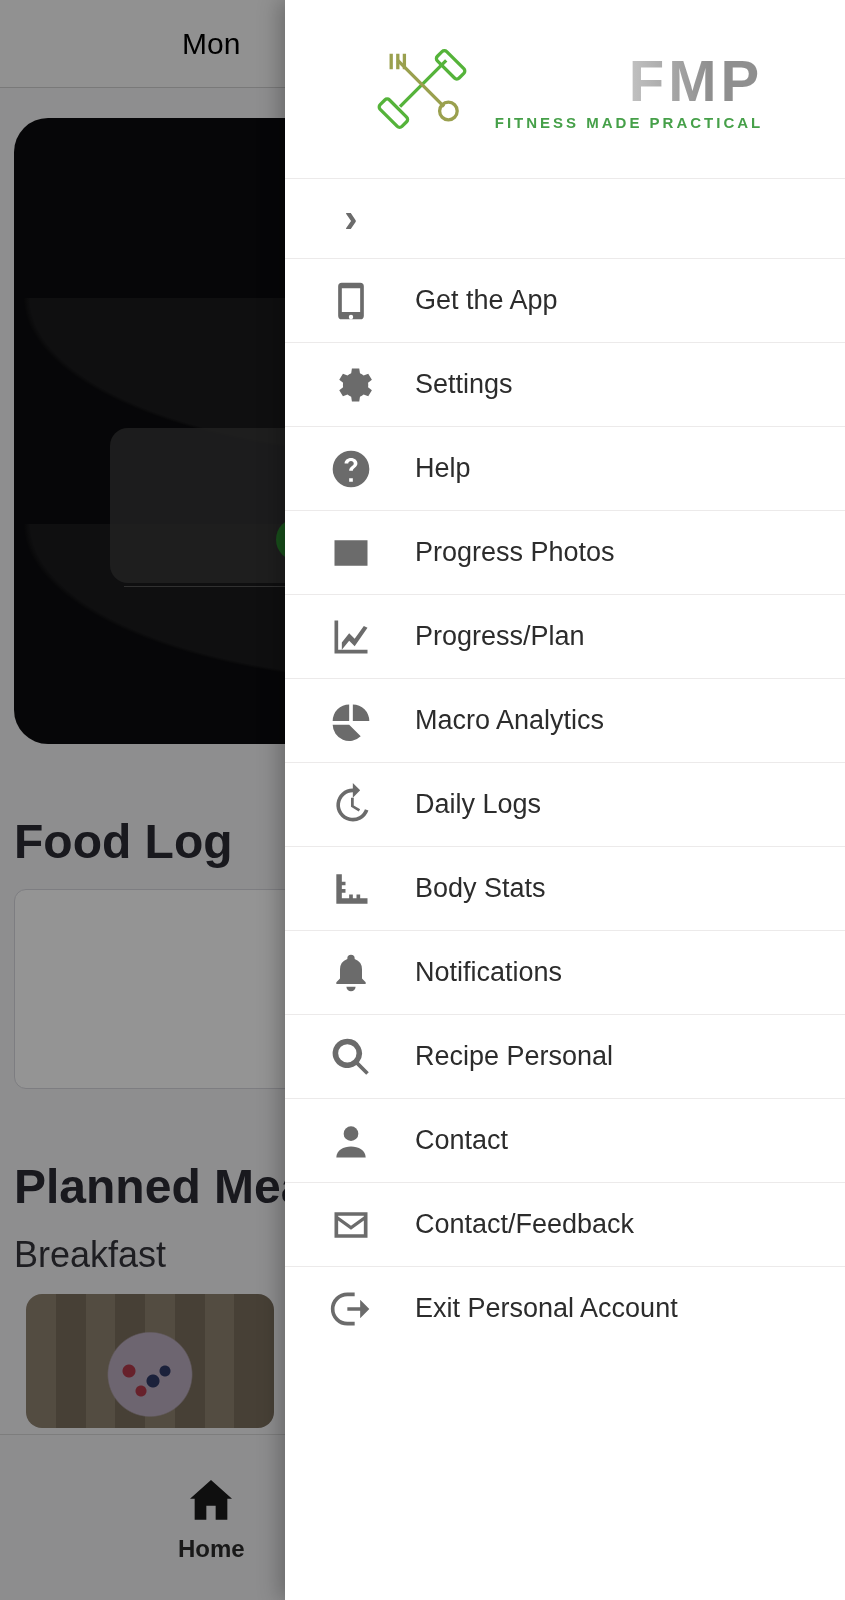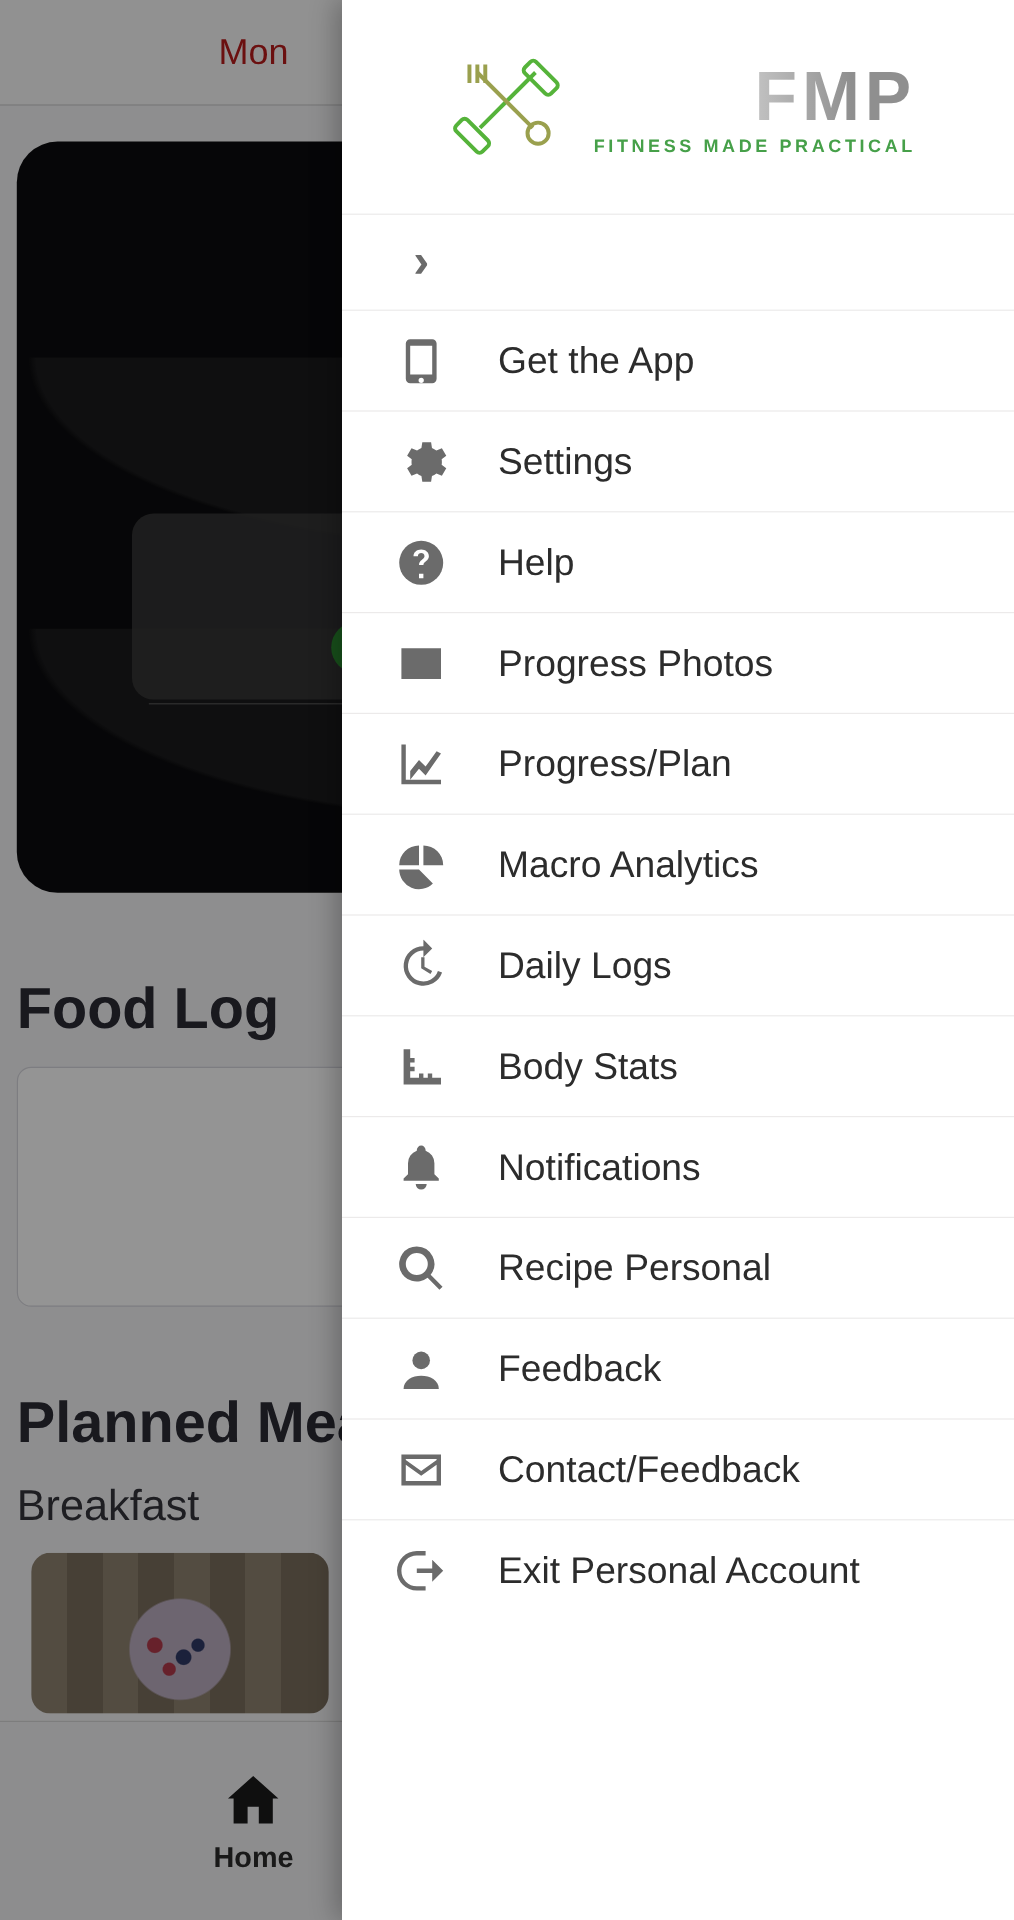--- a/index.html
+++ b/index.html
@@ -2,21 +2,21 @@
 <html><head>
 <meta charset="utf-8">
 <style>
   * { box-sizing: border-box; margin: 0; padding: 0; }
   html, body { width: 845px; height: 1600px; overflow: hidden; font-family: -apple-system, Helvetica, Arial, sans-serif; }
   body { position: relative; background: #f5f5f7; }
 
   
   .bg { position: absolute; inset: 0; }
   .day-tabs { display: flex; height: 88px; background: #fafafa; border-bottom: 1px solid #d0d0d0; }
-  .day-tab { flex: 1; display: flex; align-items: center; justify-content: center; font-size: 30px; color: #b91c1c; }
+  .day-tab { flex: 1; display: flex; align-items: center; justify-content: center; font-size: 30px; color: #000000; }
 
   .protein-card {
     margin: 30px 14px 0; height: 626px; border-radius: 34px;
     background: #0c0c0e; position: relative; overflow: hidden;
   }
   .wave { position: absolute; left: 0; right: 0; }
   .wave1 { top: 180px; height: 260px; background: radial-gradient(ellipse 80% 100% at 50% 0%, #1b1b1d 0%, #1b1b1d 60%, transparent 61%); }
   .wave2 { bottom: -40px; height: 260px; background: radial-gradient(ellipse 80% 100% at 50% 0%, #1a1a1c 0%, #1a1a1c 60%, transparent 61%); }
   .protein-box {
     position: absolute; top: 310px; left: 96px; width: 560px;
@@ -88,21 +88,21 @@
   .logo-sub { font-size: 15px; font-weight: 800; letter-spacing: 3px; color: #46a049; }
 
   .menu { list-style: none; }
   .menu li {
     display: flex; align-items: center; gap: 42px;
     padding: 0 30px 0 44px; height: 84px; border-top: 1px solid #eceaea;
   }
   .menu li.collapse-row { height: 80px; }
   .menu-icon { width: 44px; height: 44px; fill: #6b6b6b; flex: none; display: flex; align-items: center; justify-content: center; }
   .menu-icon svg { width: 44px; height: 44px; fill: #6b6b6b; }
-  .menu-label { font-size: 31px; color: #2c2c2c; font-weight: 500; }
+  .menu-label { font-size: 27px; color: #2c2c2c; font-weight: 500; }
 
   .chevron { font-size: 40px; color: #6b6b6b; font-weight: 800; }
 </style>
 </head>
 <body>
 
 <div class="bg">
 
   <div class="day-tabs">
     <div class="day-tab">Mon</div>
@@ -272,21 +272,21 @@
       <span class="menu-label">Recipe Personal</span>
     </li>
 
     <li>
       <span class="menu-icon">
         <svg viewBox="0 0 24 24">
             <circle cx="12" cy="8" r="4"></circle>
             <path d="M4 21c0-4 4-6 8-6s8 2 8 6z"></path>
           </svg>
       </span>
-      <span class="menu-label">Feedback</span>
+      <span class="menu-label">Contact</span>
     </li>
 
     <li>
       <span class="menu-icon">
         <svg viewBox="0 0 24 24">
             <path d="M3 5h18v14H3zm2 2v.4l7 5 7-5V7H5zm14 10V9.6l-7 5-7-5V17h14z"></path>
           </svg>
       </span>
       <span class="menu-label">Contact/Feedback</span>
     </li>

